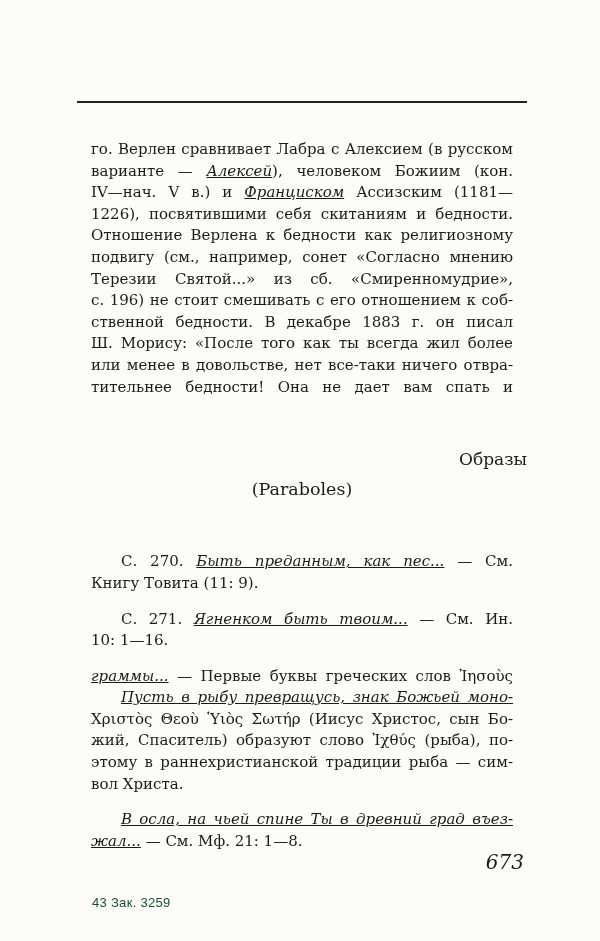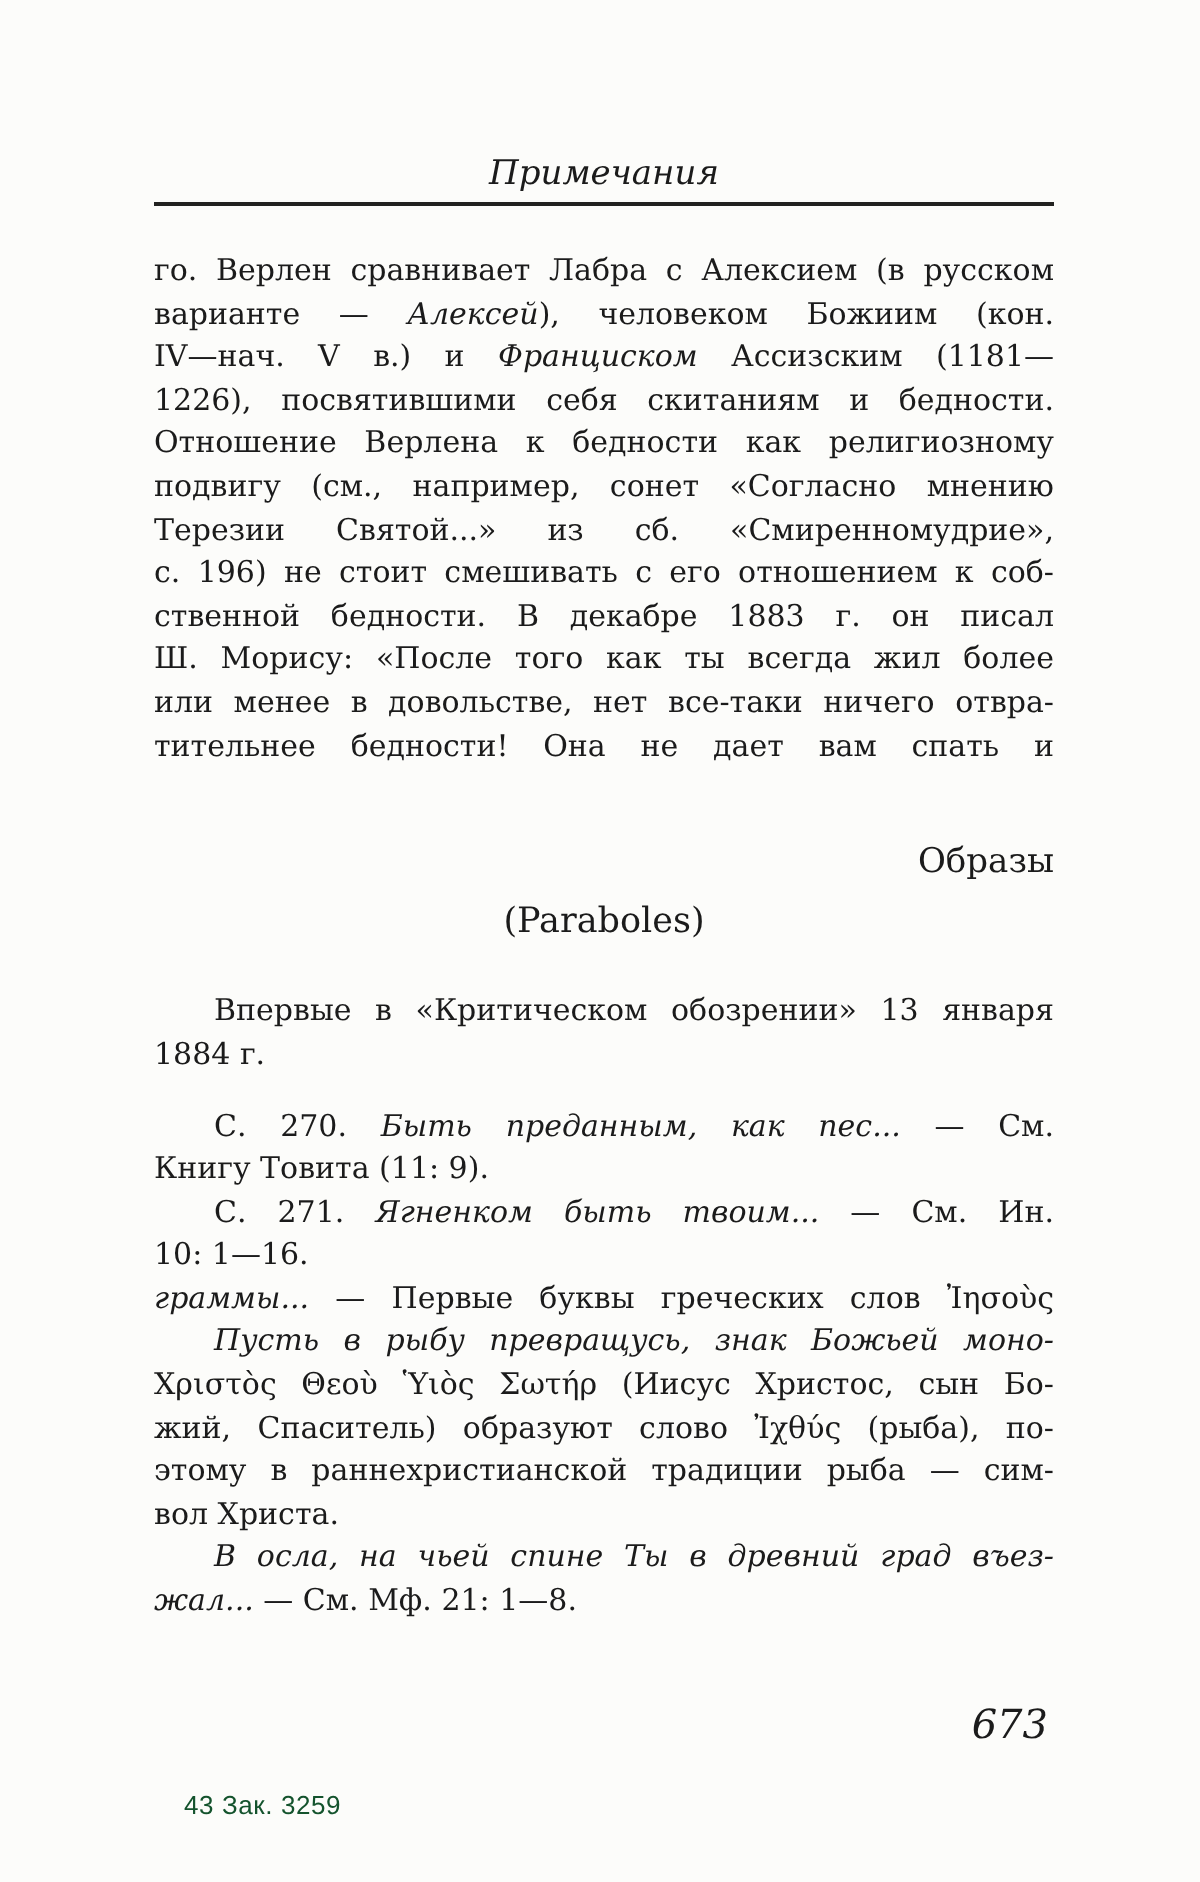--- a/index.html
+++ b/index.html
@@ -33,31 +33,31 @@
     width: 450px;
     border-top: 2px solid #222220;
   }
   .text-column {
     position: absolute;
     top: 125px;
     left: 77px;
     width: 450px;
     font-size: 15px;
   }
-  .para { margin: 0; }
+  .para { margin: 14px; }
   .line {
     height: 21.6px;
     line-height: 21.6px;
     text-align: justify;
     text-align-last: justify;
     overflow: hidden;
   }
   .line.last { text-align-last: left; }
   .line.indent { text-indent: 30px; }
-  .it { font-style: italic; }
+  .it { font-style: italic; text-decoration: underline; }
   .heading {
     height: 21.6px;
     line-height: 21.6px;
     text-align: center;
   }
   .heading.title { font-size: 17px; text-align: right; }
   .heading.subtitle { font-size: 17.5px; }
   .gap { width: 100%; }
   .page-number {
     position: absolute;
@@ -77,21 +77,20 @@
     font-size: 13px;
     line-height: 16px;
     color: #14532d;
     letter-spacing: 0.3px;
   }
 </style>
 </head>
 <body>
 
 <div class="page">
-  <div class="running-head">Примечания</div>
   <div class="rule"></div>
   <div class="text-column" id="doc">
       <div class="para">
         <div class="line"><span>го. Верлен сравнивает Лабра с Алексием (в русском</span></div>
         <div class="line"><span>варианте — </span><span class="it">Алексей</span><span>), человеком Божиим (кон.</span></div>
         <div class="line"><span>IV—нач. V в.) и </span><span class="it">Франциском</span><span> Ассизским (1181—</span></div>
         <div class="line"><span>1226), посвятившими себя скитаниям и бедности.</span></div>
         <div class="line"><span>Отношение Верлена к бедности как религиозному</span></div>
         <div class="line"><span>подвигу (см., например, сонет «Согласно мнению</span></div>
         <div class="line"><span>Терезии Святой...» из сб. «Смиренномудрие»,</span></div>
@@ -99,24 +98,20 @@
         <div class="line"><span>ственной бедности. В декабре 1883 г. он писал</span></div>
         <div class="line"><span>Ш. Морису: «После того как ты всегда жил более</span></div>
         <div class="line"><span>или менее в довольстве, нет все-таки ничего отвра-</span></div>
         <div class="line"><span>тительнее бедности! Она не дает вам спать и</span></div>
       </div>
       <div class="gap" style="height: 37px;"></div>
       <div class="heading title">Образы</div>
       <div class="gap" style="height: 8px;"></div>
       <div class="heading subtitle">(Paraboles)</div>
       <div class="gap" style="height: 23px;"></div>
-      <div class="para">
-        <div class="line indent"><span>Впервые в «Критическом обозрении» 13 января</span></div>
-        <div class="line last"><span>1884 г.</span></div>
-      </div>
       <div class="gap" style="height: 14px;"></div>
       <div class="para">
         <div class="line indent"><span>С. 270. </span><span class="it">Быть преданным, как пес...</span><span> — См.</span></div>
         <div class="line last"><span>Книгу Товита (11: 9).</span></div>
       </div>
       <div class="para">
         <div class="line indent"><span>С. 271. </span><span class="it">Ягненком быть твоим...</span><span> — См. Ин.</span></div>
         <div class="line last"><span>10: 1—16.</span></div>
       </div>
       <div class="para">

